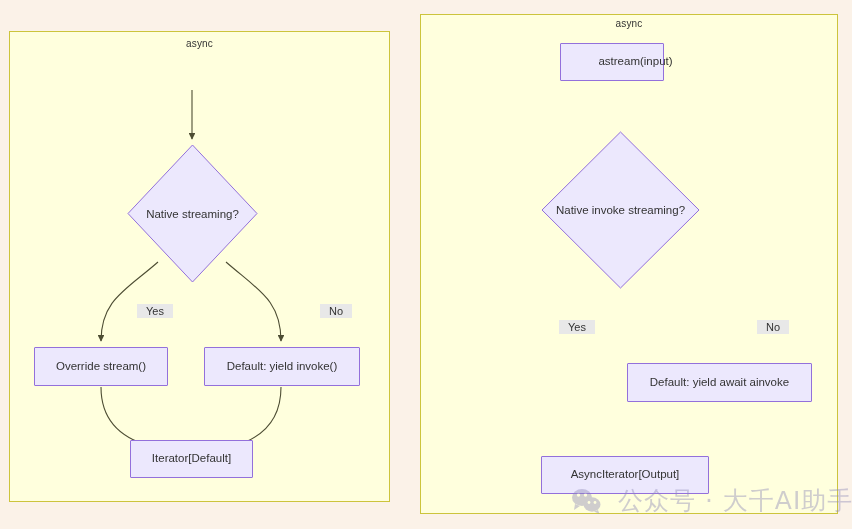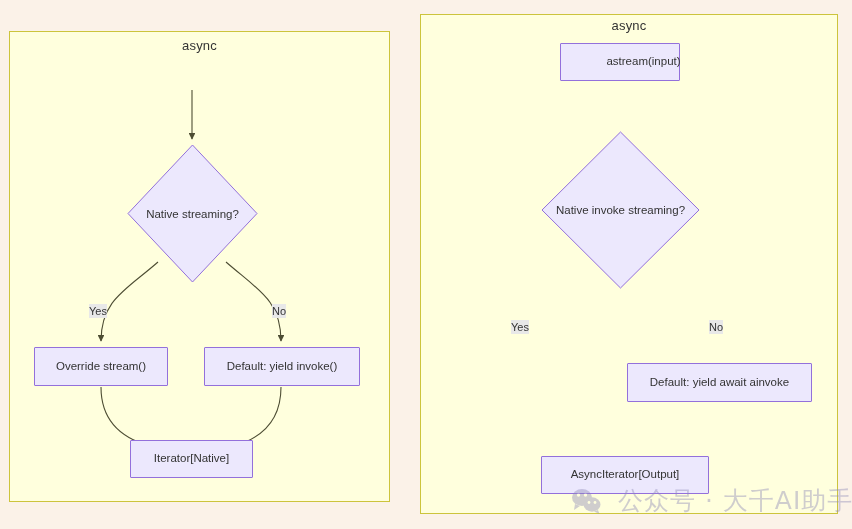--- a/index.html
+++ b/index.html
@@ -33,21 +33,21 @@
   .subgraph {
     position: absolute;
     background: #ffffdd;
     border: 1px solid #ccc43c;
     box-sizing: border-box;
   }
   .subgraph-title {
     position: absolute;
     width: 100%;
     text-align: center;
-    font-size: 13px;
+    font-size: 10px;
     color: #333333;
     letter-spacing: .2px;
   }
   
   .node {
     position: absolute;
     box-sizing: border-box;
     background: #ece8fd;
     border: 1px solid #9370db;
     border-radius: 1px;
@@ -79,23 +79,24 @@
     font-size: 11.5px;
     white-space: nowrap;
     text-align: right;
   }
   
   .edge-label {
     position: absolute;
     font-size: 11px;
     color: #333333;
     background: #e8e8e8;
-    padding: 0px 0;
+    padding: 0px 9px;
     line-height: 14px;
     white-space: nowrap;
+    margin-left: 48px;
   }
   
   .watermark {
     position: absolute;
     display: flex;
     align-items: center;
     gap: 17px;
     opacity: .42;
     pointer-events: none;
   }
@@ -157,27 +158,27 @@
     <span class="decision-label">Native streaming?</span>
   </div>
 
   <div class="edge-label" style="left:89px; top:304px;">Yes</div>
   <div class="edge-label" style="left:272px; top:304px;">No</div>
 
   <div class="node" style="left:34px; top:347px; width:134px; height:39px;">Override stream()</div>
 
   <div class="node" style="left:204px; top:347px; width:156px; height:39px;">Default: yield invoke()</div>
 
-  <div class="node" style="left:130px; top:440px; width:123px; height:38px;">Iterator[Native]</div>
+  <div class="node" style="left:130px; top:440px; width:123px; height:38px;">Iterator[Default]</div>
 
   <div class="subgraph" style="left:420px; top:14px; width:418px; height:500px;">
     <div class="subgraph-title" style="top:3px;">async</div>
   </div>
 
-  <div class="node" style="left:560px; top:43px; width:120px; height:38px;padding-left:47px;">astream(input)</div>
+  <div class="node" style="left:560px; top:43px; width:104px; height:38px;padding-left:47px;">astream(input)</div>
 
   <div class="decision-wrap" style="left:541px; top:131px; width:159px; height:158px;">
     <svg class="decision-shape" viewBox="0 0 159 158" preserveAspectRatio="none" xmlns="http://www.w3.org/2000/svg">
       <polygon points="79.5,1 158,79 79.5,157 1,79" fill="#ece8fd" stroke="#9370db" stroke-width="1"></polygon>
     </svg>
     <span class="decision-label">Native invoke streaming?</span>
   </div>
 
   <div class="edge-label" style="left:511px; top:320px;">Yes</div>
   <div class="edge-label" style="left:709px; top:320px;">No</div>

